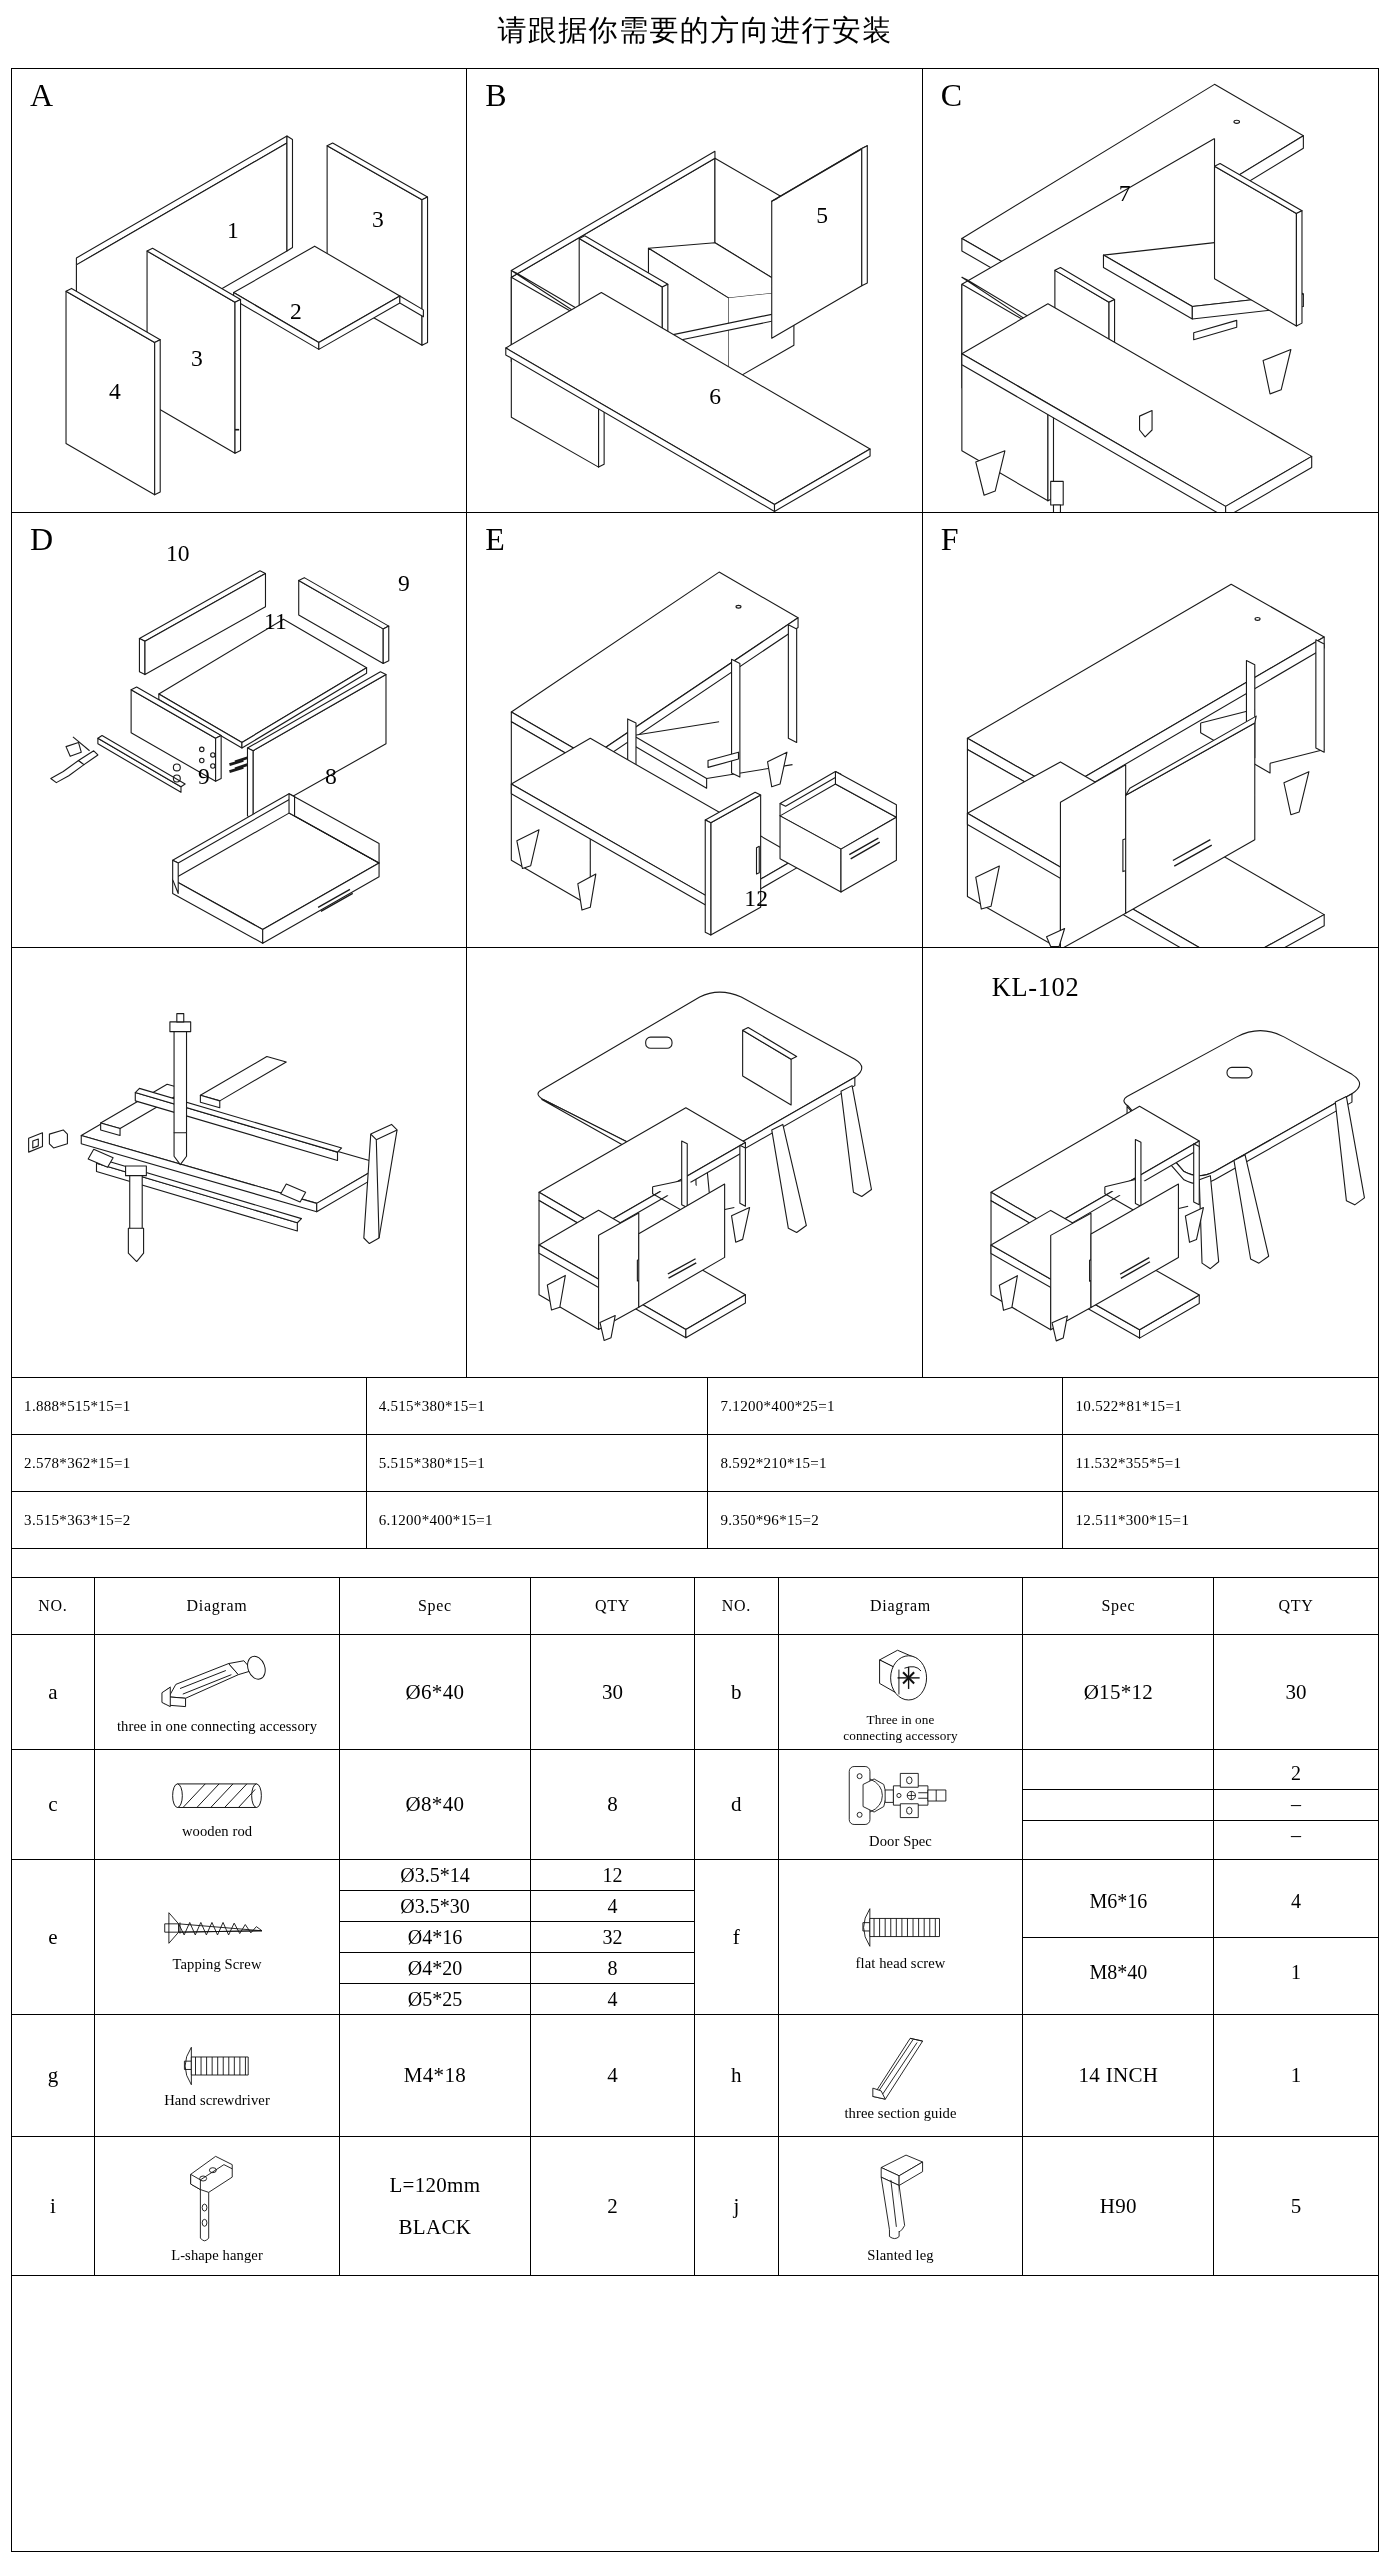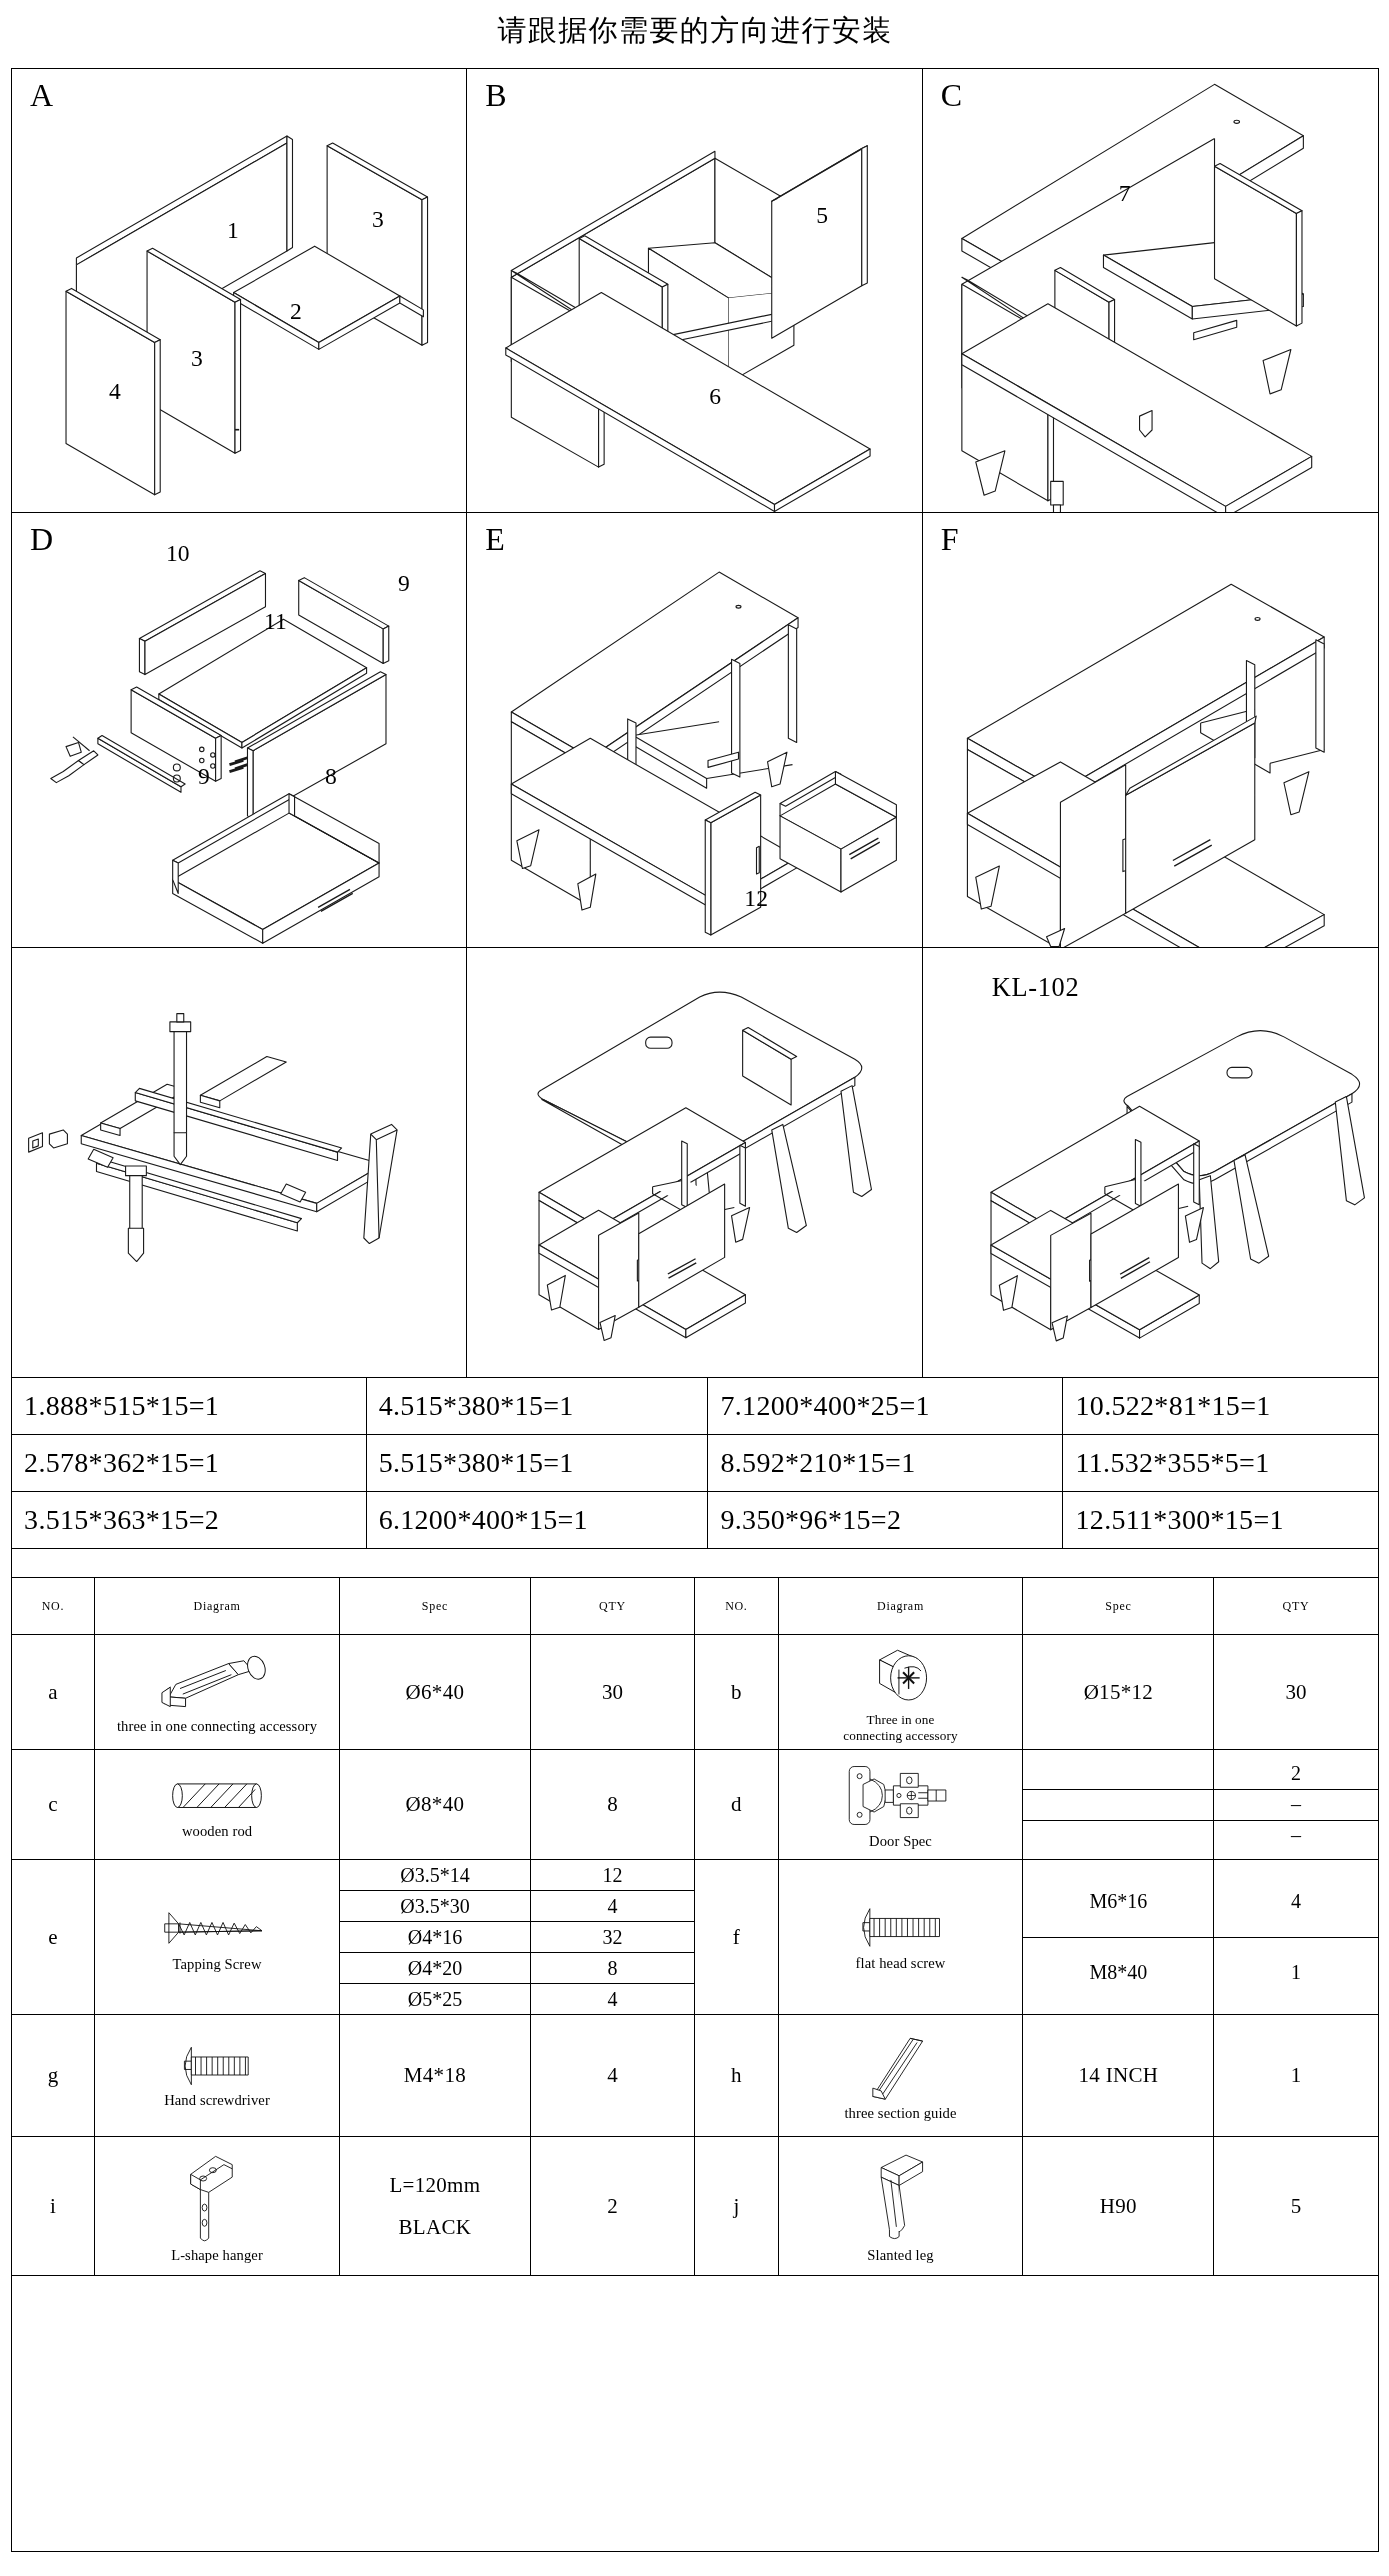--- a/index.html
+++ b/index.html
@@ -48,36 +48,36 @@
     position:absolute;font-size:23.6px;line-height:1;
     font-family:"Liberation Serif",serif;
   }
   .art{position:absolute;left:0;top:0;width:100%;height:100%;}
   .art svg{width:100%;height:100%;display:block;}
 
   
   .psize{width:100%;border-collapse:collapse;table-layout:fixed;}
   .psize td{
     border:1.4px solid #000;height:56px;
-    font-size:28px;padding:0 0 0 12.5px;
+    font-size:15px;padding:0 0 0 12.5px;
     font-family:"Liberation Serif",serif;letter-spacing:0.3px;
     vertical-align:middle;
   }
   .psize td.c1{width:26%;}
   .psize td.c2{width:25%;padding-left:12px;}
   .psize td.c3{width:26%;}
   .psize td.c4{width:23%;}
 
   
   .hw{width:100%;border-collapse:collapse;table-layout:fixed;}
   .hw td,.hw th{
     border:1.4px solid #000;text-align:center;vertical-align:middle;
     font-family:"Liberation Serif",serif;font-weight:normal;
   }
-  .hw th{height:54px;font-size:12px;letter-spacing:0.7px;}
+  .hw th{height:54px;font-size:16px;letter-spacing:0.7px;}
   .col-no{width:6%;}
   .col-dia{width:18%;}
   .col-spec{width:14%;}
   .col-qty{width:12%;}
   .hw td.noc{font-size:21px;}
   .hw td.specc{font-size:21px;letter-spacing:0.3px;}
   .hw td.qtyc{font-size:21px;}
   .diagcell{padding:5.6px 2.8px 4.2px;margin-top:44px;}
   .diagwrap{display:flex;flex-direction:column;align-items:center;justify-content:center;gap:2.8px;}
   .diagwrap svg{display:block;}

